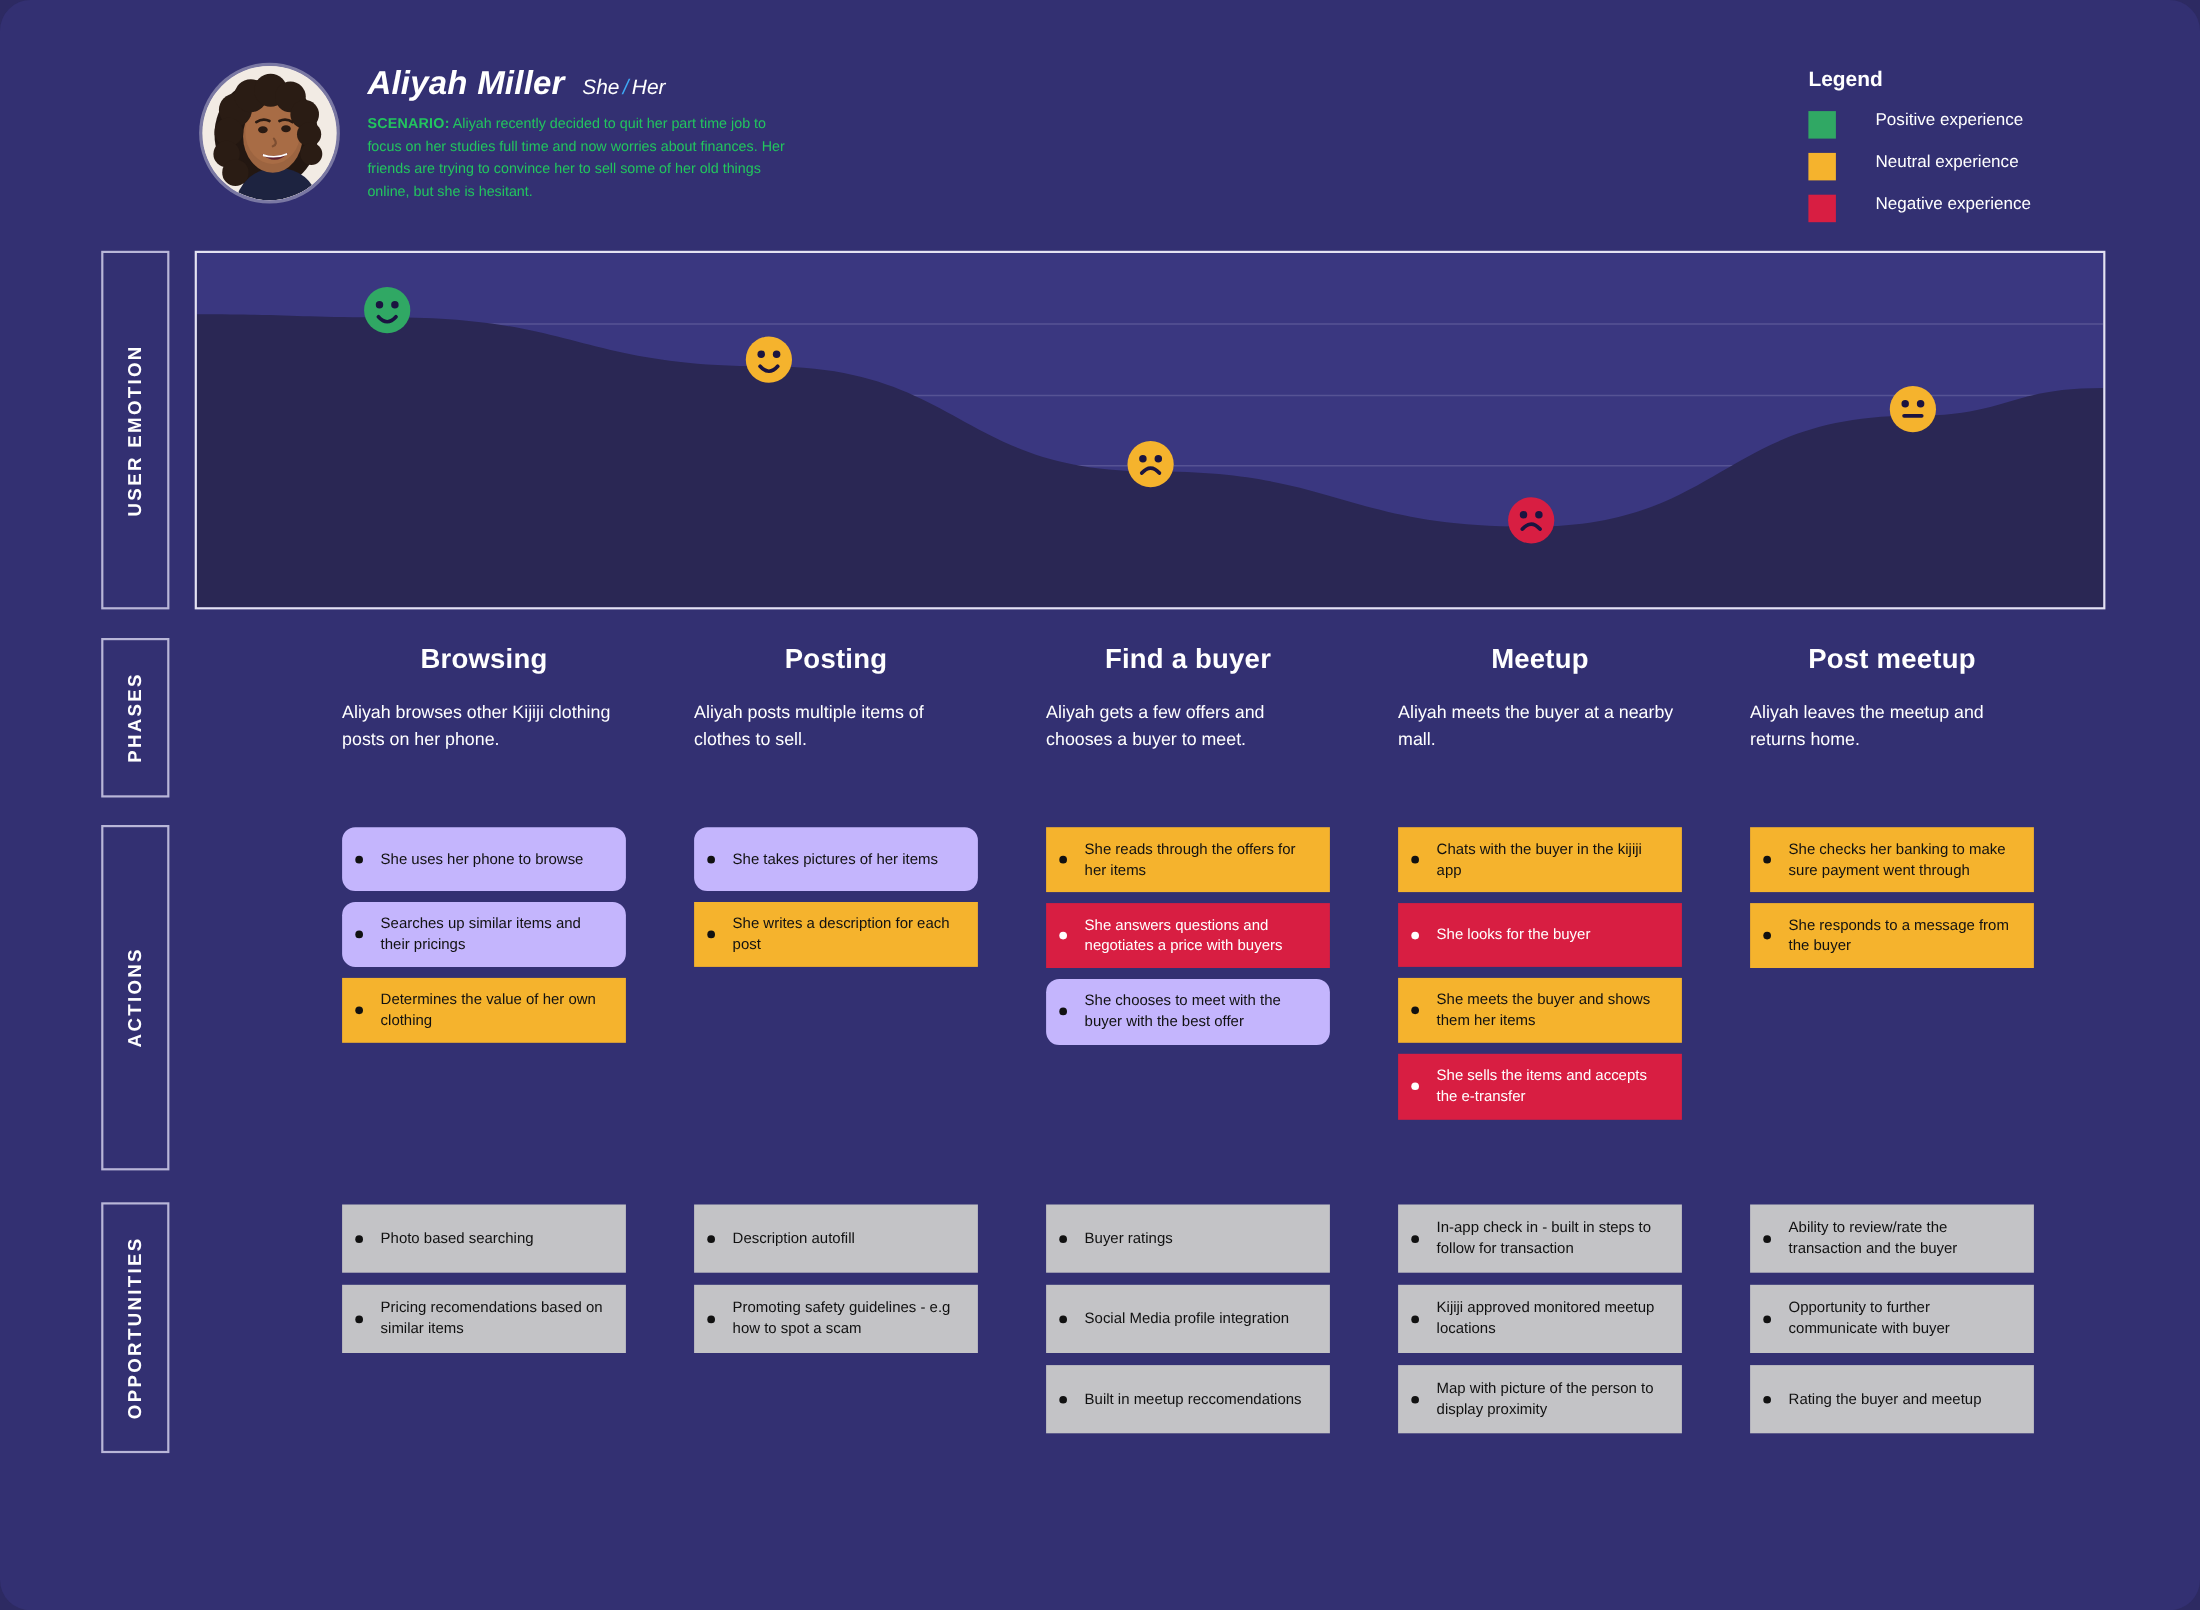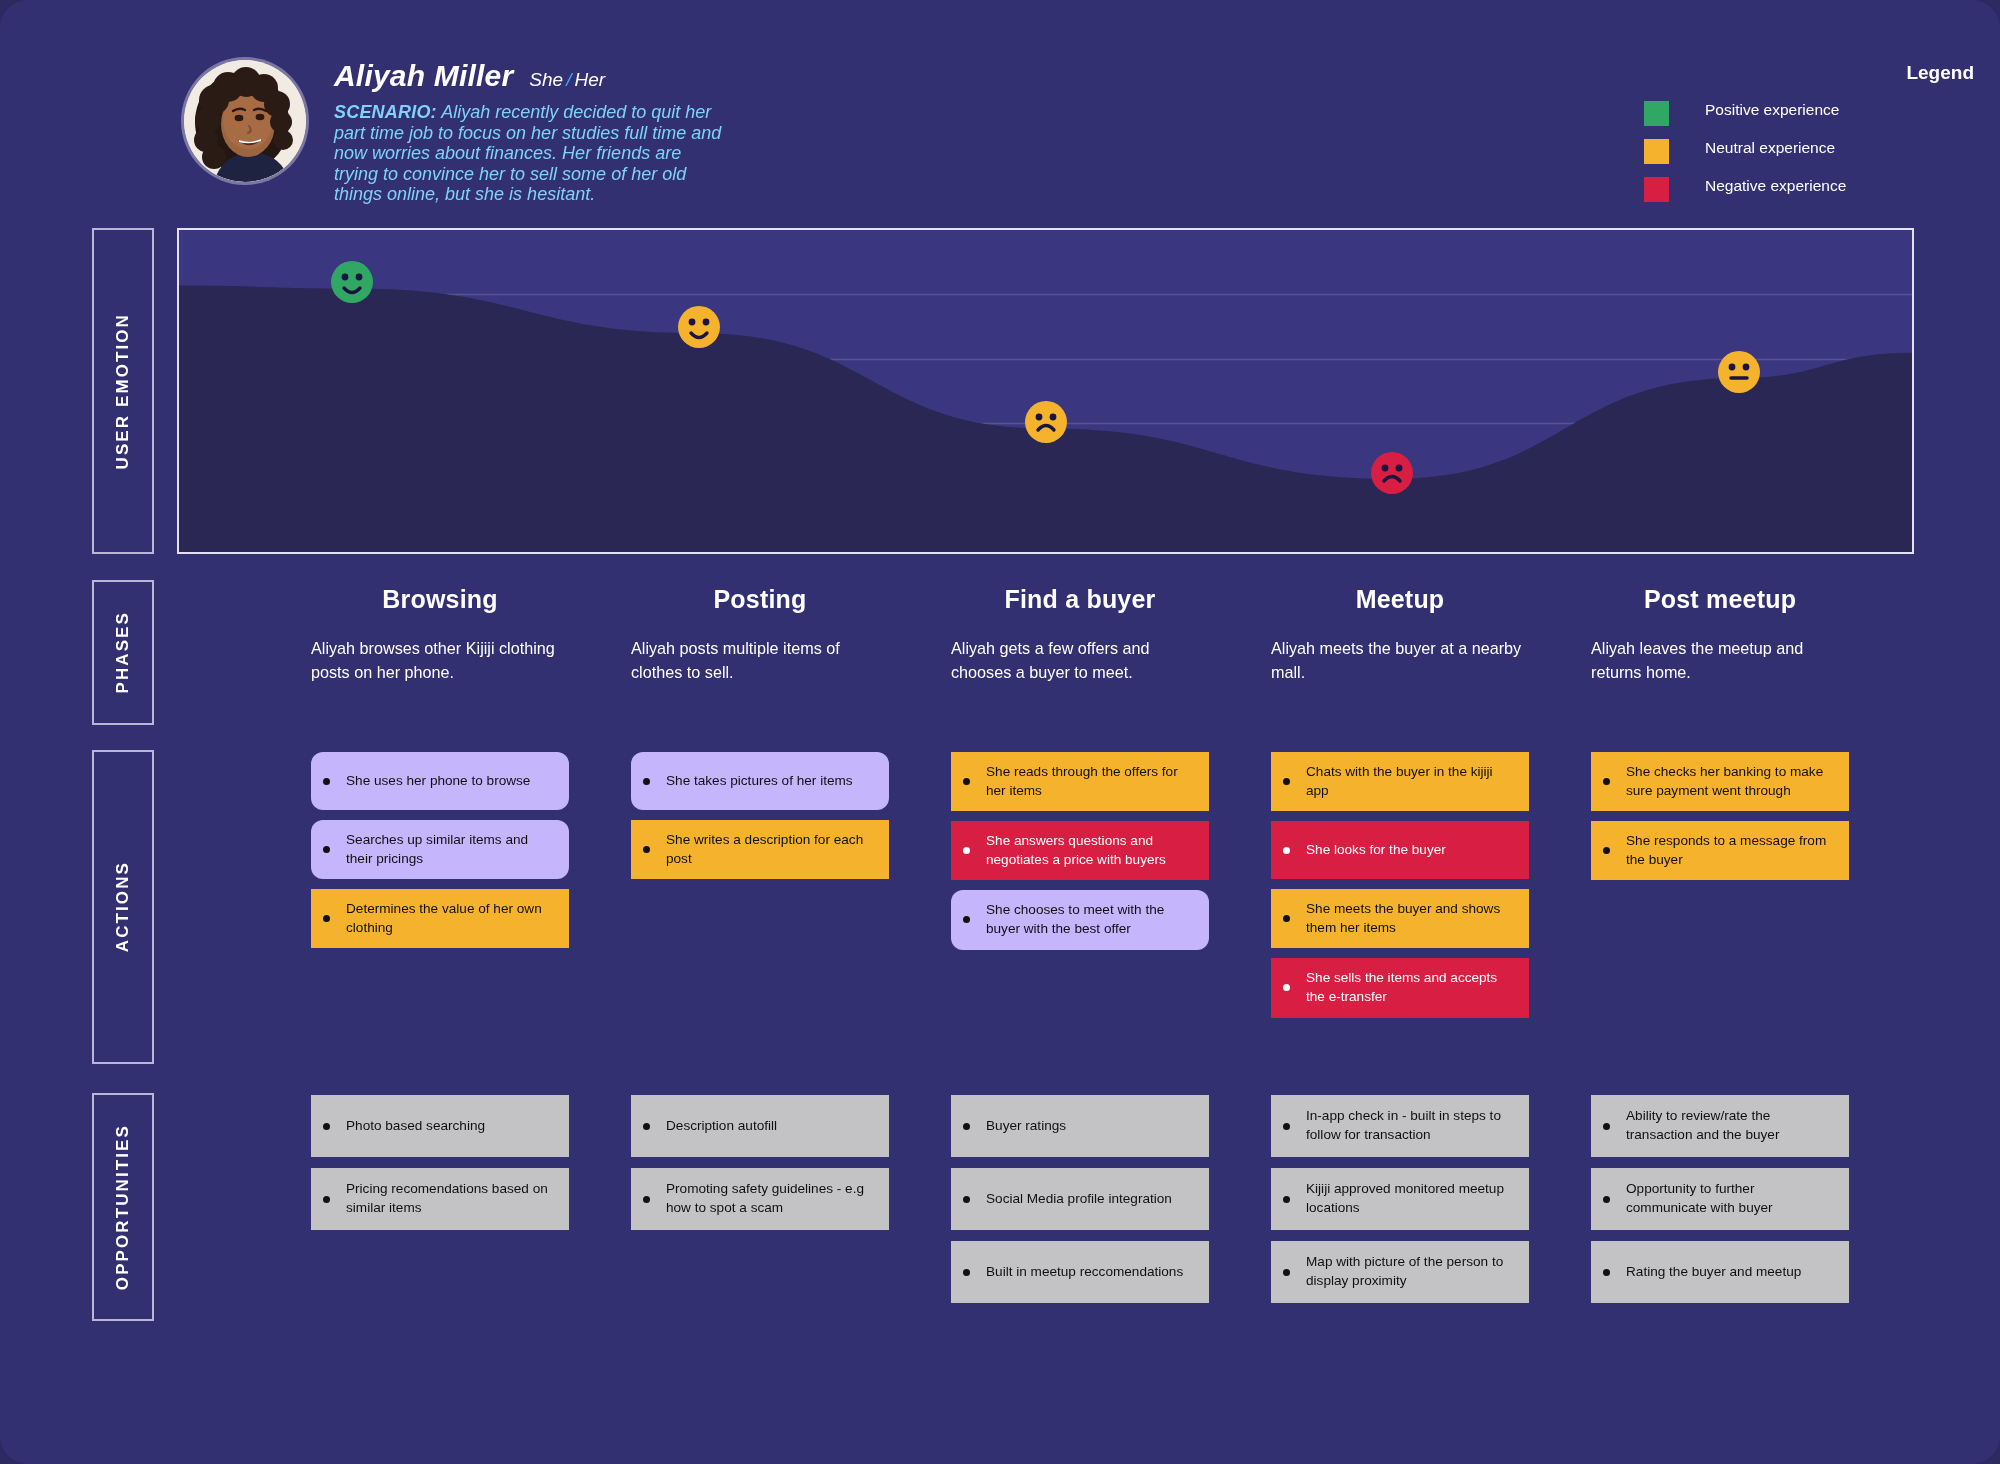--- a/index.html
+++ b/index.html
@@ -31,27 +31,27 @@
   .persona-name-row {
     position: absolute; left: 334px; top: 59px;
     display: flex; align-items: baseline; gap: 16px; font-style: italic;
   }
   .persona-name { font-size: 30px; font-weight: 700; color: #ffffff; letter-spacing: .2px; }
   .persona-pronouns { font-size: 19px; color: #ffffff; font-weight: 400; }
   .persona-pronouns .slash { color: #3ea8f5; padding: 0 3px; font-weight: 400; }
 
   .scenario {
     position: absolute; left: 334px; top: 102px; width: 390px;
-    font-size: 18px; line-height: 20.6px; color: #7dd3fc; font-style: italic;
+    font-size: 13px; line-height: 20.6px; color: #22c55e;
   }
   .scenario b { font-weight: 700; letter-spacing: .2px; }
 
   
   #legend { position: absolute; left: 1644px; top: 62px; width: 330px; }
-  .legend-title { font-size: 19px; font-weight: 700; color: #ffffff; margin-bottom: 17px; text-align: right; }
+  .legend-title { font-size: 19px; font-weight: 700; color: #ffffff; margin-bottom: 17px; }
   .legend-row { display: flex; align-items: flex-start; height: 38px; }
   .legend-swatch { width: 25px; height: 25px; flex: 0 0 25px; }
   .legend-label { margin-left: 36px; font-size: 15.5px; color: #ffffff; }
 
   
   .row-label {
     position: absolute;
     border: 2px solid #b9b6d8;
     display: flex; align-items: center; justify-content: center;
   }

